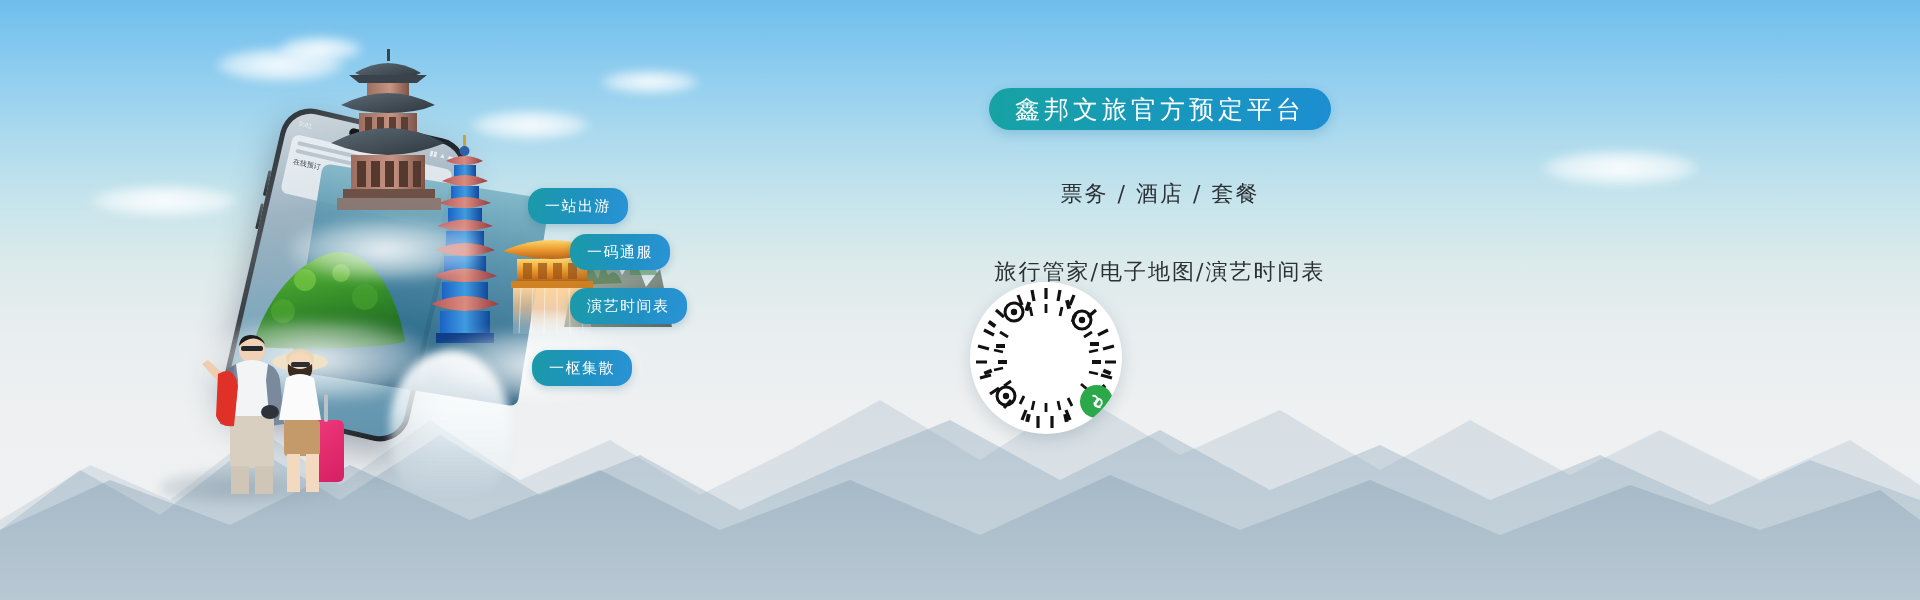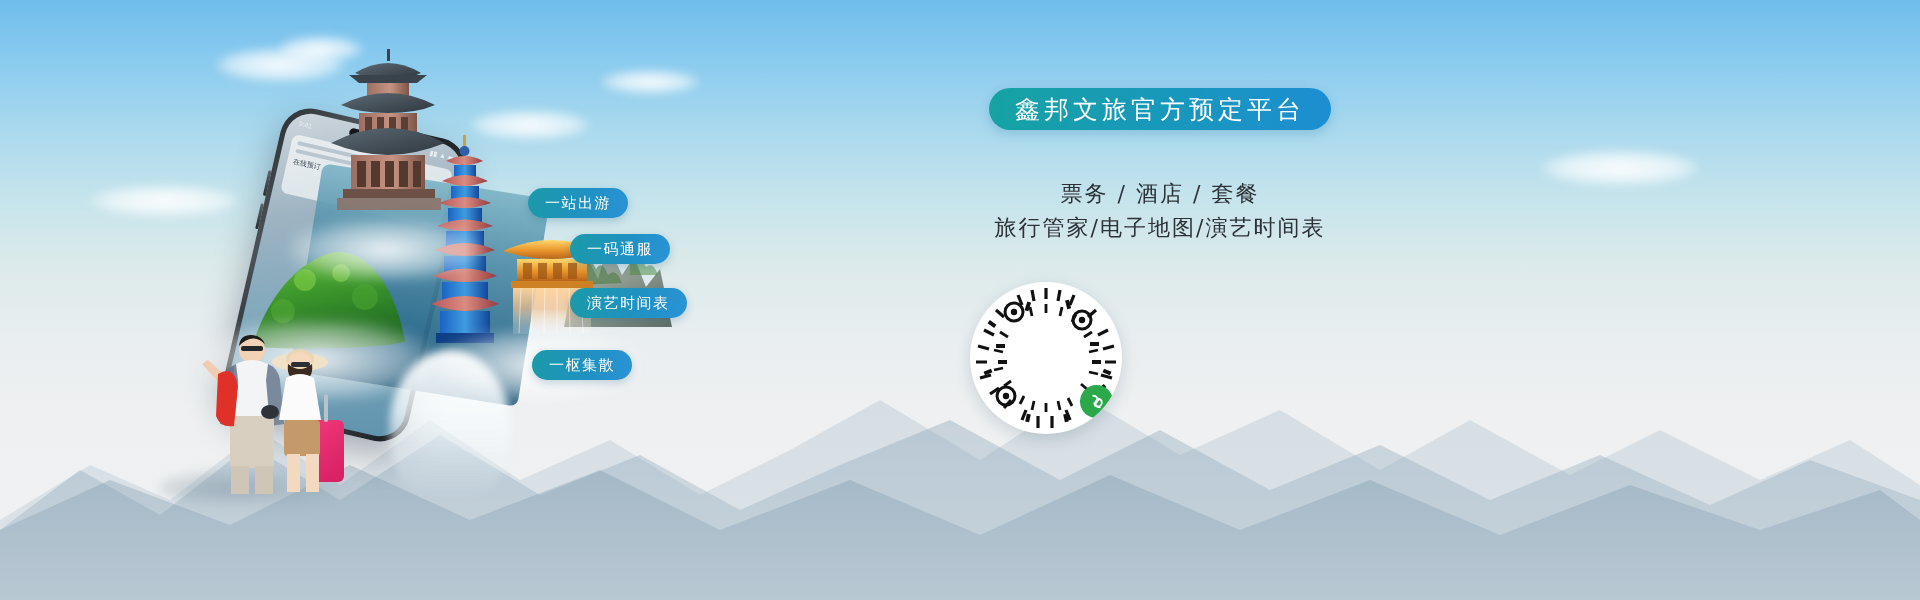--- a/index.html
+++ b/index.html
@@ -117,21 +117,21 @@
     background:linear-gradient(140deg,#f0397a,#d41f62); border-radius:6px; z-index:2;
   }
   .suitcase::before {
     content:""; position:absolute; left:14px; top:-26px; width:4px; height:28px;
     background:#b9c2c8; border-radius:2px;
   }
 
   
   .feat-pill {
     position:absolute; display:flex; align-items:center; justify-content:center;
-    height:30px; border-radius:16px; color:#fff; font-size:15px;
+    height:36px; border-radius:16px; color:#fff; font-size:15px;
     letter-spacing:1.5px; z-index:12;
     font-family:"Liberation Sans","DejaVu Sans",sans-serif;
     background:linear-gradient(100deg,#1b9aa8 0%,#2091c4 60%,#2a93d6 100%);
     box-shadow:0 3px 9px rgba(20,90,130,.24);
     white-space:nowrap; padding:0 17px;
   }
   .fp0 { left:528px; top:188px; }
   .fp1 { left:570px; top:234px; }
   .fp2 { left:570px; top:288px; }
   .fp3 { left:532px; top:350px; }
@@ -153,21 +153,21 @@
     margin-top:18px; height:42px; padding:0 26px; border-radius:22px;
     background:linear-gradient(95deg,#16a3a3 0%,#1897bd 55%,#1d8ed2 100%);
     color:#fff; font-size:25px; letter-spacing:4px;
     font-family:Liberation Mono, monospace;
     box-shadow:0 4px 12px rgba(20,110,160,.22);
     white-space:nowrap;
   }
 
   .svc { margin-top:16px; color:#2c3136; font-family:"DejaVu Serif","Liberation Serif",serif; }
   .svc .l1 { font-size:22px; letter-spacing:2px; line-height:1.55;margin-top:47px; }
-  .svc .l2 { font-size:22px; letter-spacing:2px; line-height:1.55; }
+  .svc .l2 { font-size:22px; letter-spacing:2px; line-height:1.55;margin-top:44px; }
 
   
   .qr-wrap {
     position:absolute; left:970px; top:282px; width:152px; height:152px; z-index:14;
   }
   .qr-circle {
     position:absolute; inset:0; border-radius:50%; background:#fff;
     box-shadow:0 5px 16px rgba(40,70,95,.18);
     overflow:hidden;
   }

